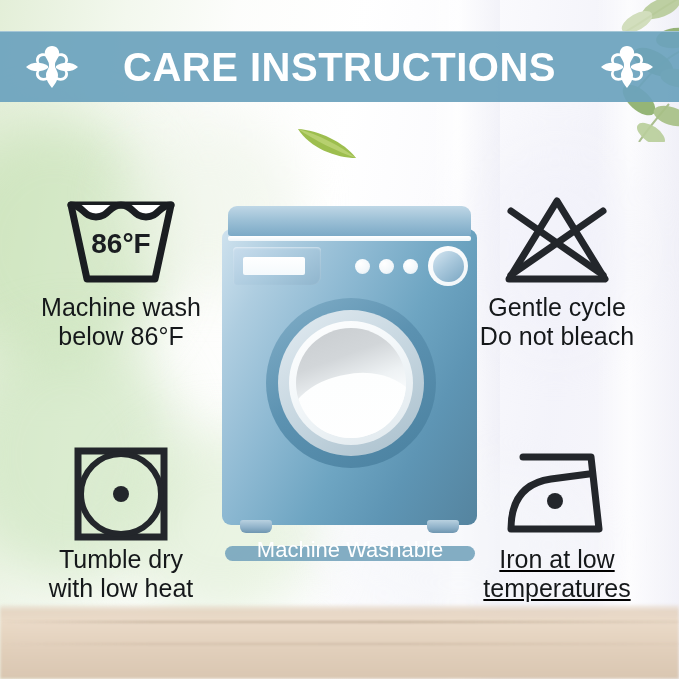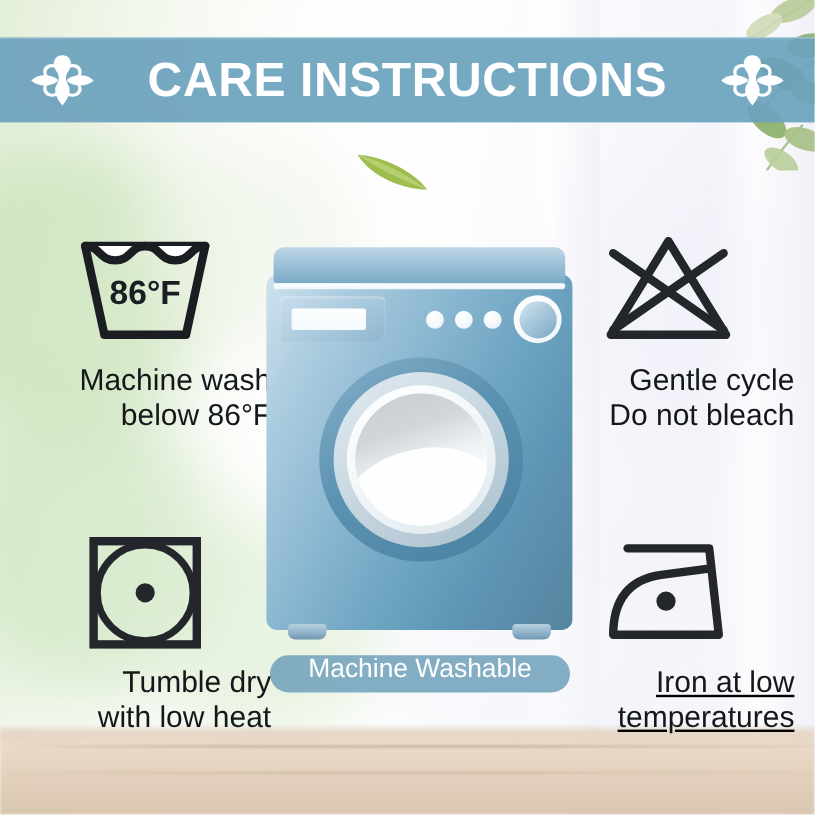--- a/index.html
+++ b/index.html
@@ -55,24 +55,24 @@
     display:flex;align-items:center;justify-content:center;gap:42px;
     box-shadow:0 1px 0 rgba(255,255,255,0.35) inset;
   }
   .banner-title{
     color:#ffffff;font-size:40px;font-weight:bold;letter-spacing:0.5px;
     white-space:nowrap;line-height:1;
   }
   .fleur{width:58px;height:46px;flex:0 0 auto;}
 
   
-  .care{position:absolute;width:210px;text-align:right;}
+  .care{position:absolute;width:210px;text-align:center;}
   .care-sym{height:105px;display:flex;align-items:center;justify-content:center;}
   .care-label{
-    margin-top:10px;color:#15181a;font-size:25px;line-height:1.14;white-space:pre-line;
+    color:#15181a;font-size:25px;line-height:1.14;white-space:pre-line;
   }
   #care-tl{left:16px;top:188px;}
   #care-tr{left:452px;top:188px;}
   #care-bl{left:16px;top:440px;}
   #care-br{left:452px;top:440px;text-decoration:underline;}
 
   
   .washer{position:absolute;left:222px;top:206px;width:255px;height:330px;}
   .w-body{
     position:absolute;left:0;top:23px;width:255px;height:296px;border-radius:9px;
@@ -129,23 +129,23 @@
   .w-glass-s{
     position:absolute;left:-12px;top:46px;width:140px;height:110px;border-radius:50% 50% 46% 54%;
     background:linear-gradient(180deg,#fdfefe 0%,#ffffff 100%);
     transform:rotate(-12deg);
   }
   .w-foot{
     position:absolute;top:314px;width:32px;height:13px;border-radius:3px 3px 6px 6px;
     background:linear-gradient(180deg,#b9d1e0 0%,#8db0c8 60%,#6f96b0 100%);
   }
   .badge{
-    position:absolute;left:225px;top:546px;width:250px;height:31px;border-radius:16px;
+    position:absolute;left:225px;top:546px;width:250px;height:15px;border-radius:16px;
     background:rgba(120,166,190,0.92);
-    display:flex;align-items:flex-start;justify-content:center;
+    display:flex;align-items:flex-end;justify-content:center;
   }
   .badge-txt{color:#ffffff;font-size:22px;line-height:1;white-space:nowrap;}
 </style>
 </head>
 <body>
 
 <div id="stage">
 
   <div class="bg bg-base"></div>
 

